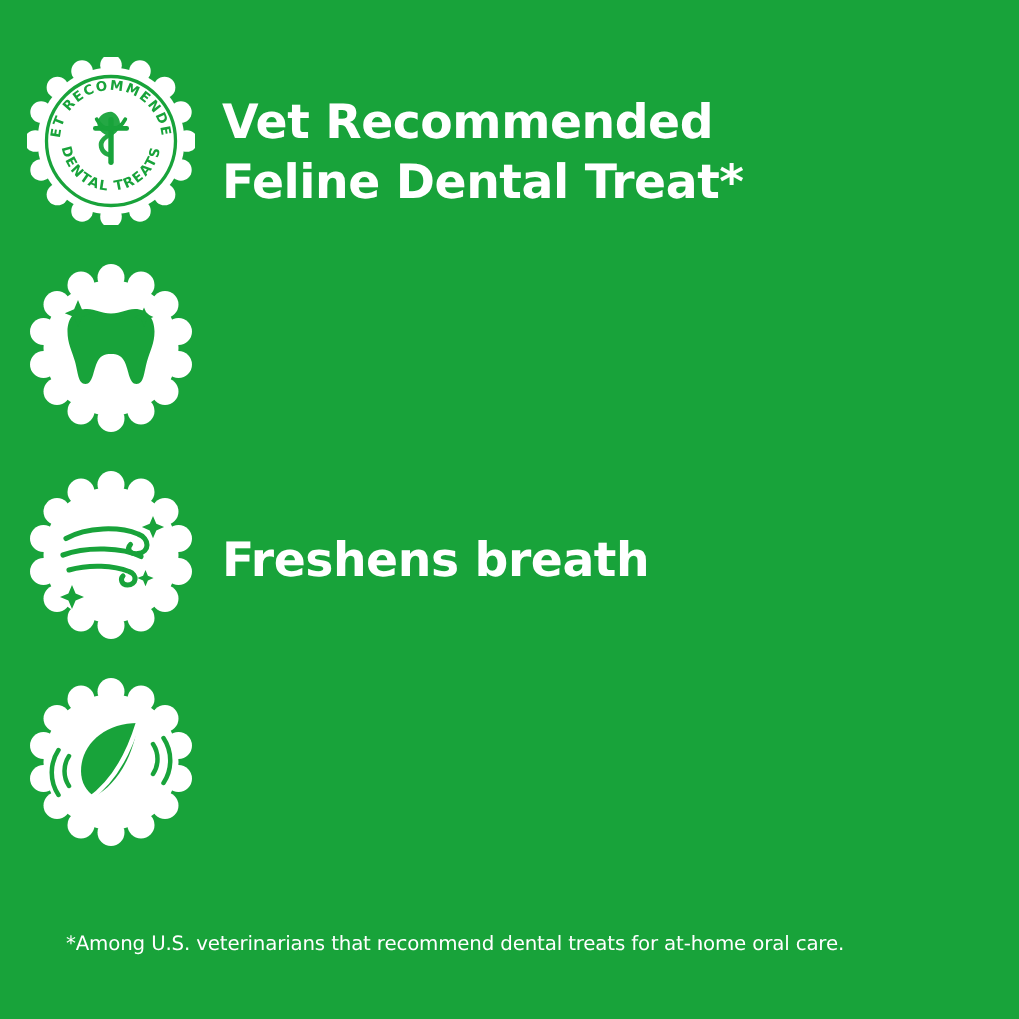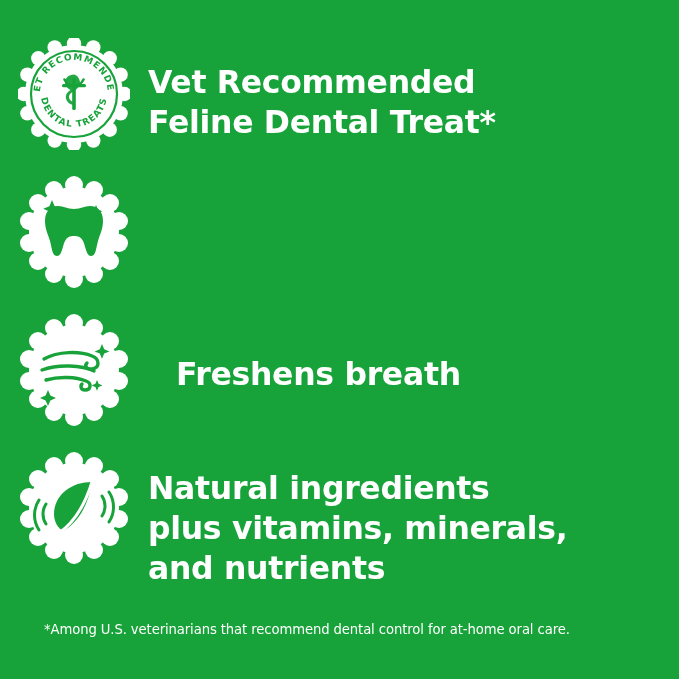--- a/index.html
+++ b/index.html
@@ -53,21 +53,21 @@
     font-weight: bold;
     font-size: 31.5px;
     line-height: 1.27;
     letter-spacing: -0.3px;
     padding-top: 18px;
     max-width: 470px;
     white-space: pre-line;
   }
   .row-1 .feature-text { padding-top: 26px; }
   .row-2 .feature-text { padding-top: 22px; }
-  .row-3 .feature-text { padding-top: 42px; margin-left: 28px; }
+  .row-3 .feature-text { padding-top: 42px; }
   .row-4 .feature-text { padding-top: 18px; }
 
   .footnote {
     position: absolute;
     left: 44px;
     top: 622px;
     color: #ffffff;
     font-family: "DejaVu Sans", sans-serif;
     font-size: 13.2px;
     letter-spacing: -0.1px;
@@ -235,22 +235,19 @@
               <g fill="none" stroke="#18a33a" stroke-width="3" stroke-linecap="round">
                 <path d="M28 52 C24 58, 24 66, 28 72"></path>
                 <path d="M21 48 C15 57, 15 69, 21 78"></path>
                 <path d="M84 44 C88 50, 88 58, 84 64"></path>
                 <path d="M91 40 C97 49, 97 61, 91 70"></path>
               </g>
             </g>
           </svg>
         </div>
       </div>
-      <div class="feature-text">Natural ingredients
-plus vitamins, minerals,
-and nutrients</div>
     </div>
 
   </div>
 
-  <div class="footnote">*Among U.S. veterinarians that recommend dental control for at-home oral care.</div>
+  <div class="footnote">*Among U.S. veterinarians that recommend dental treats for at-home oral care.</div>
 
 </div>
 
 </body></html>

